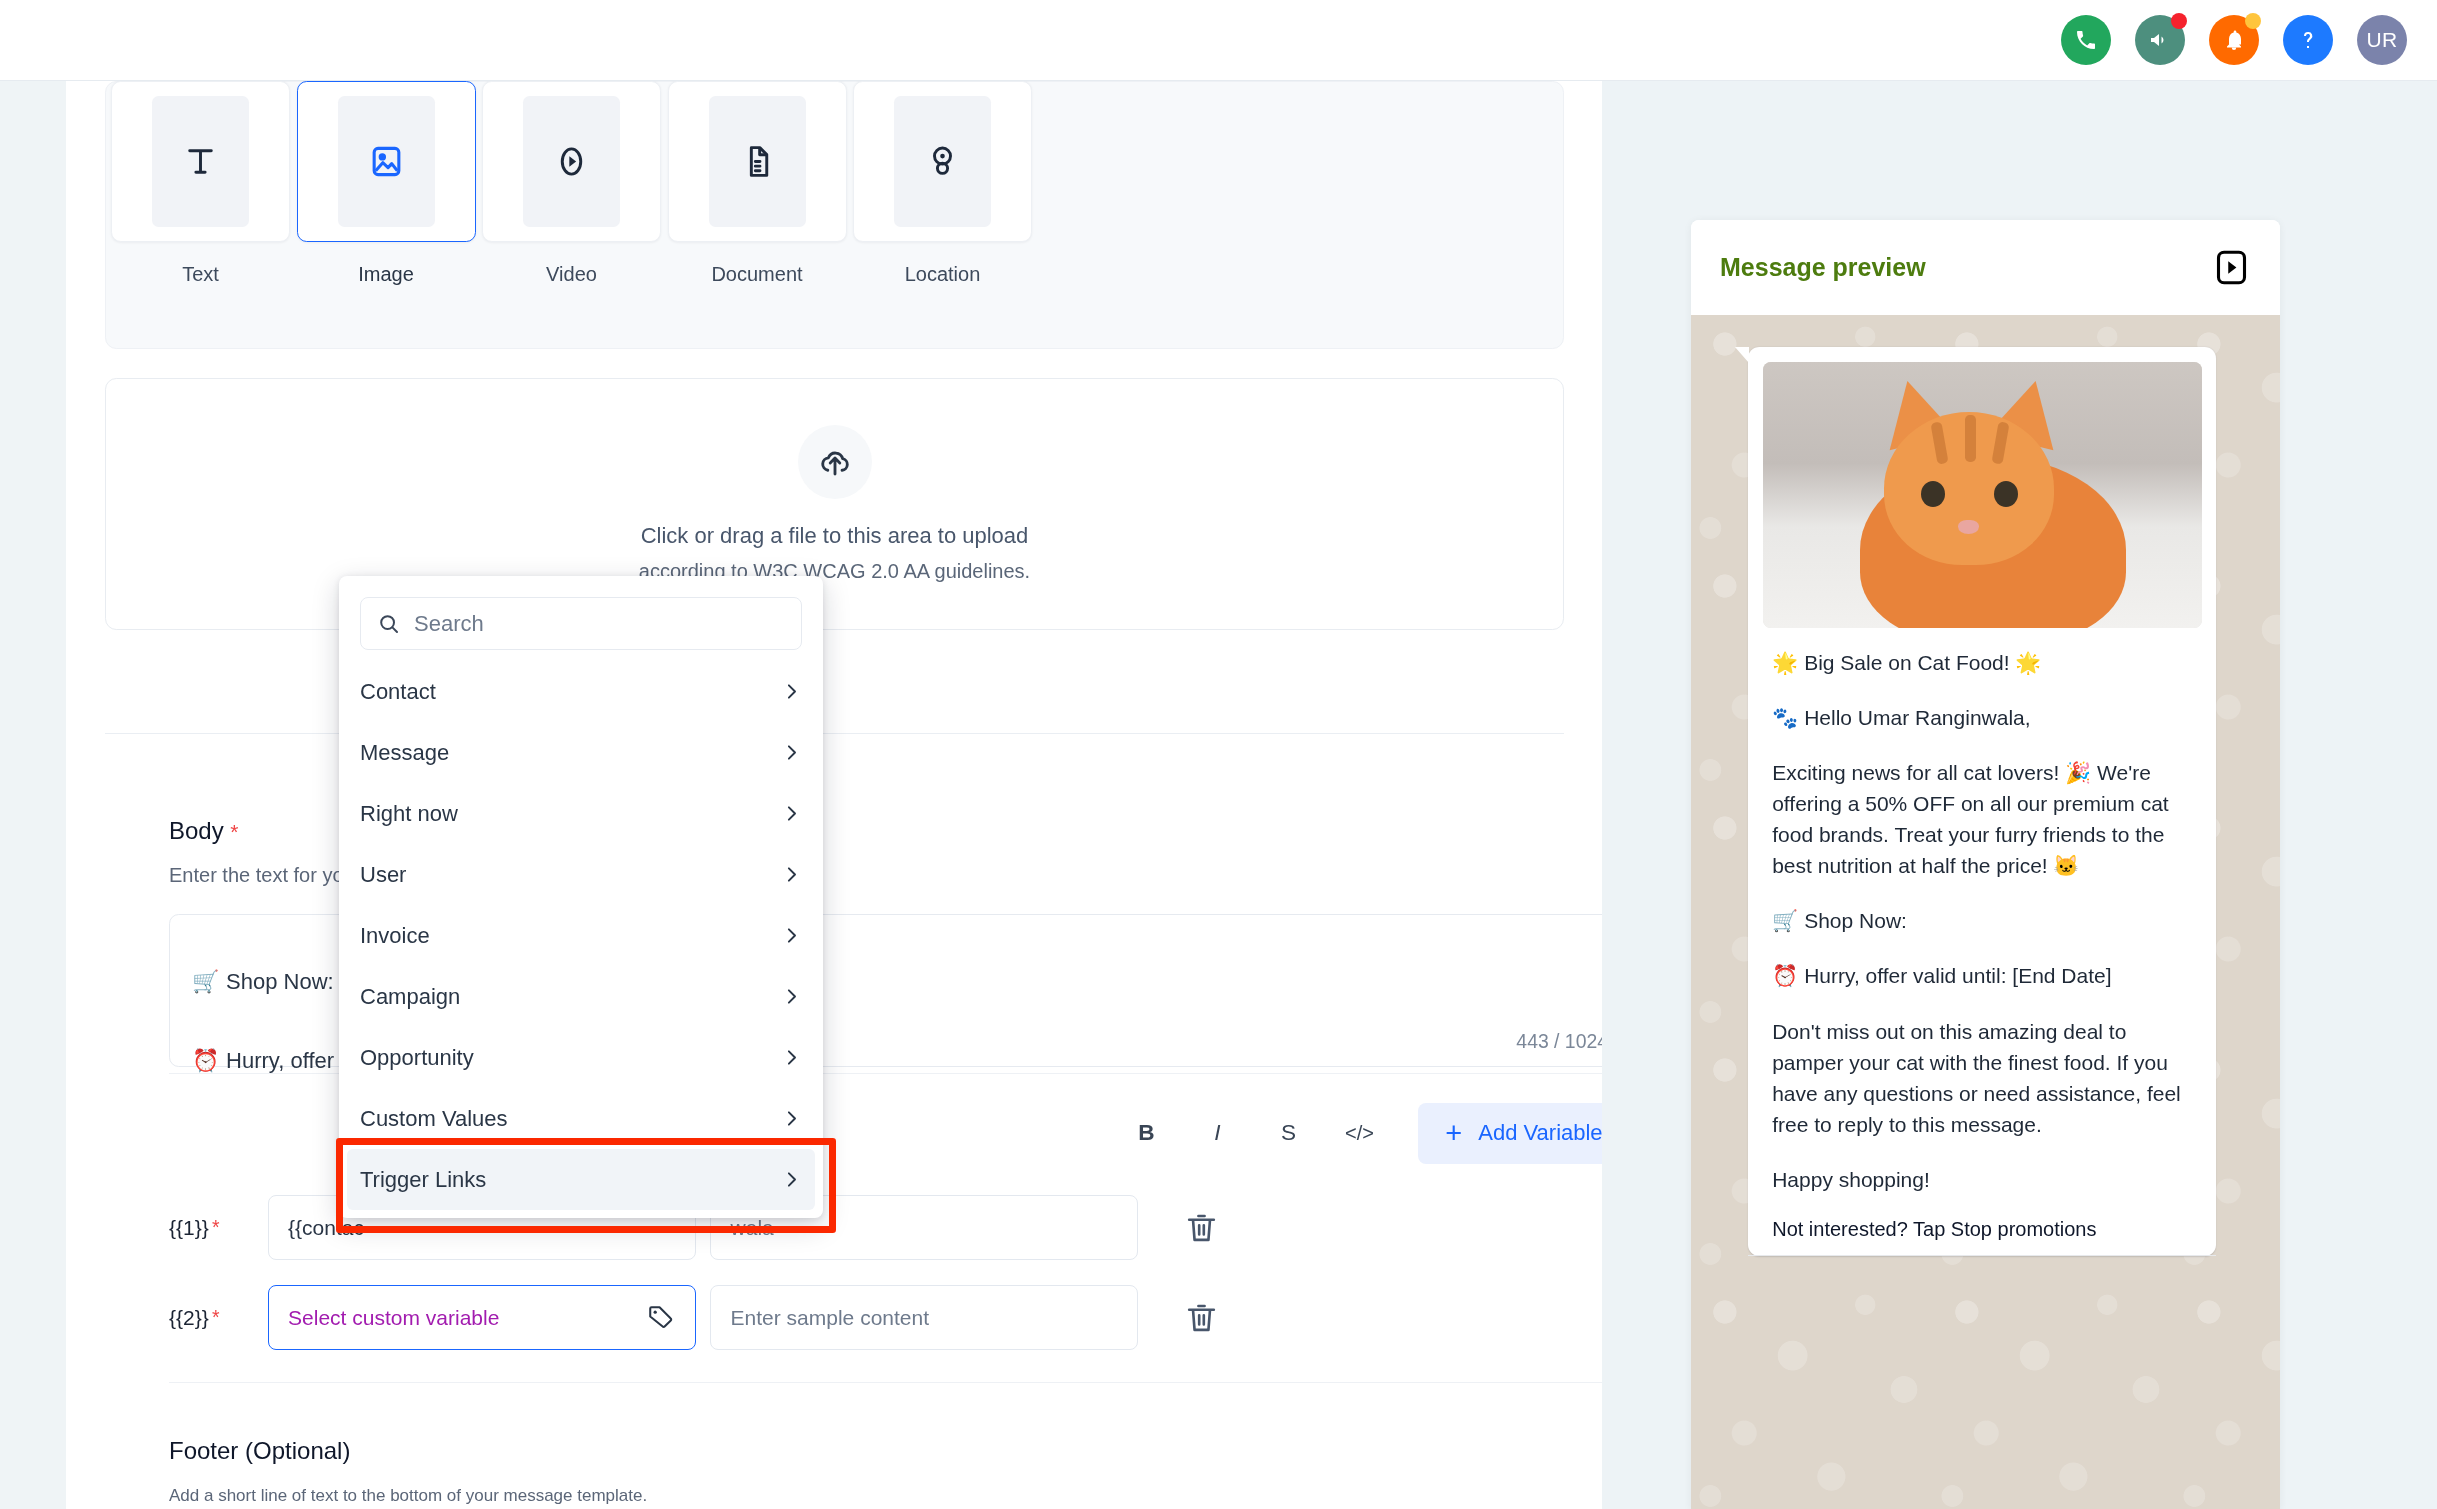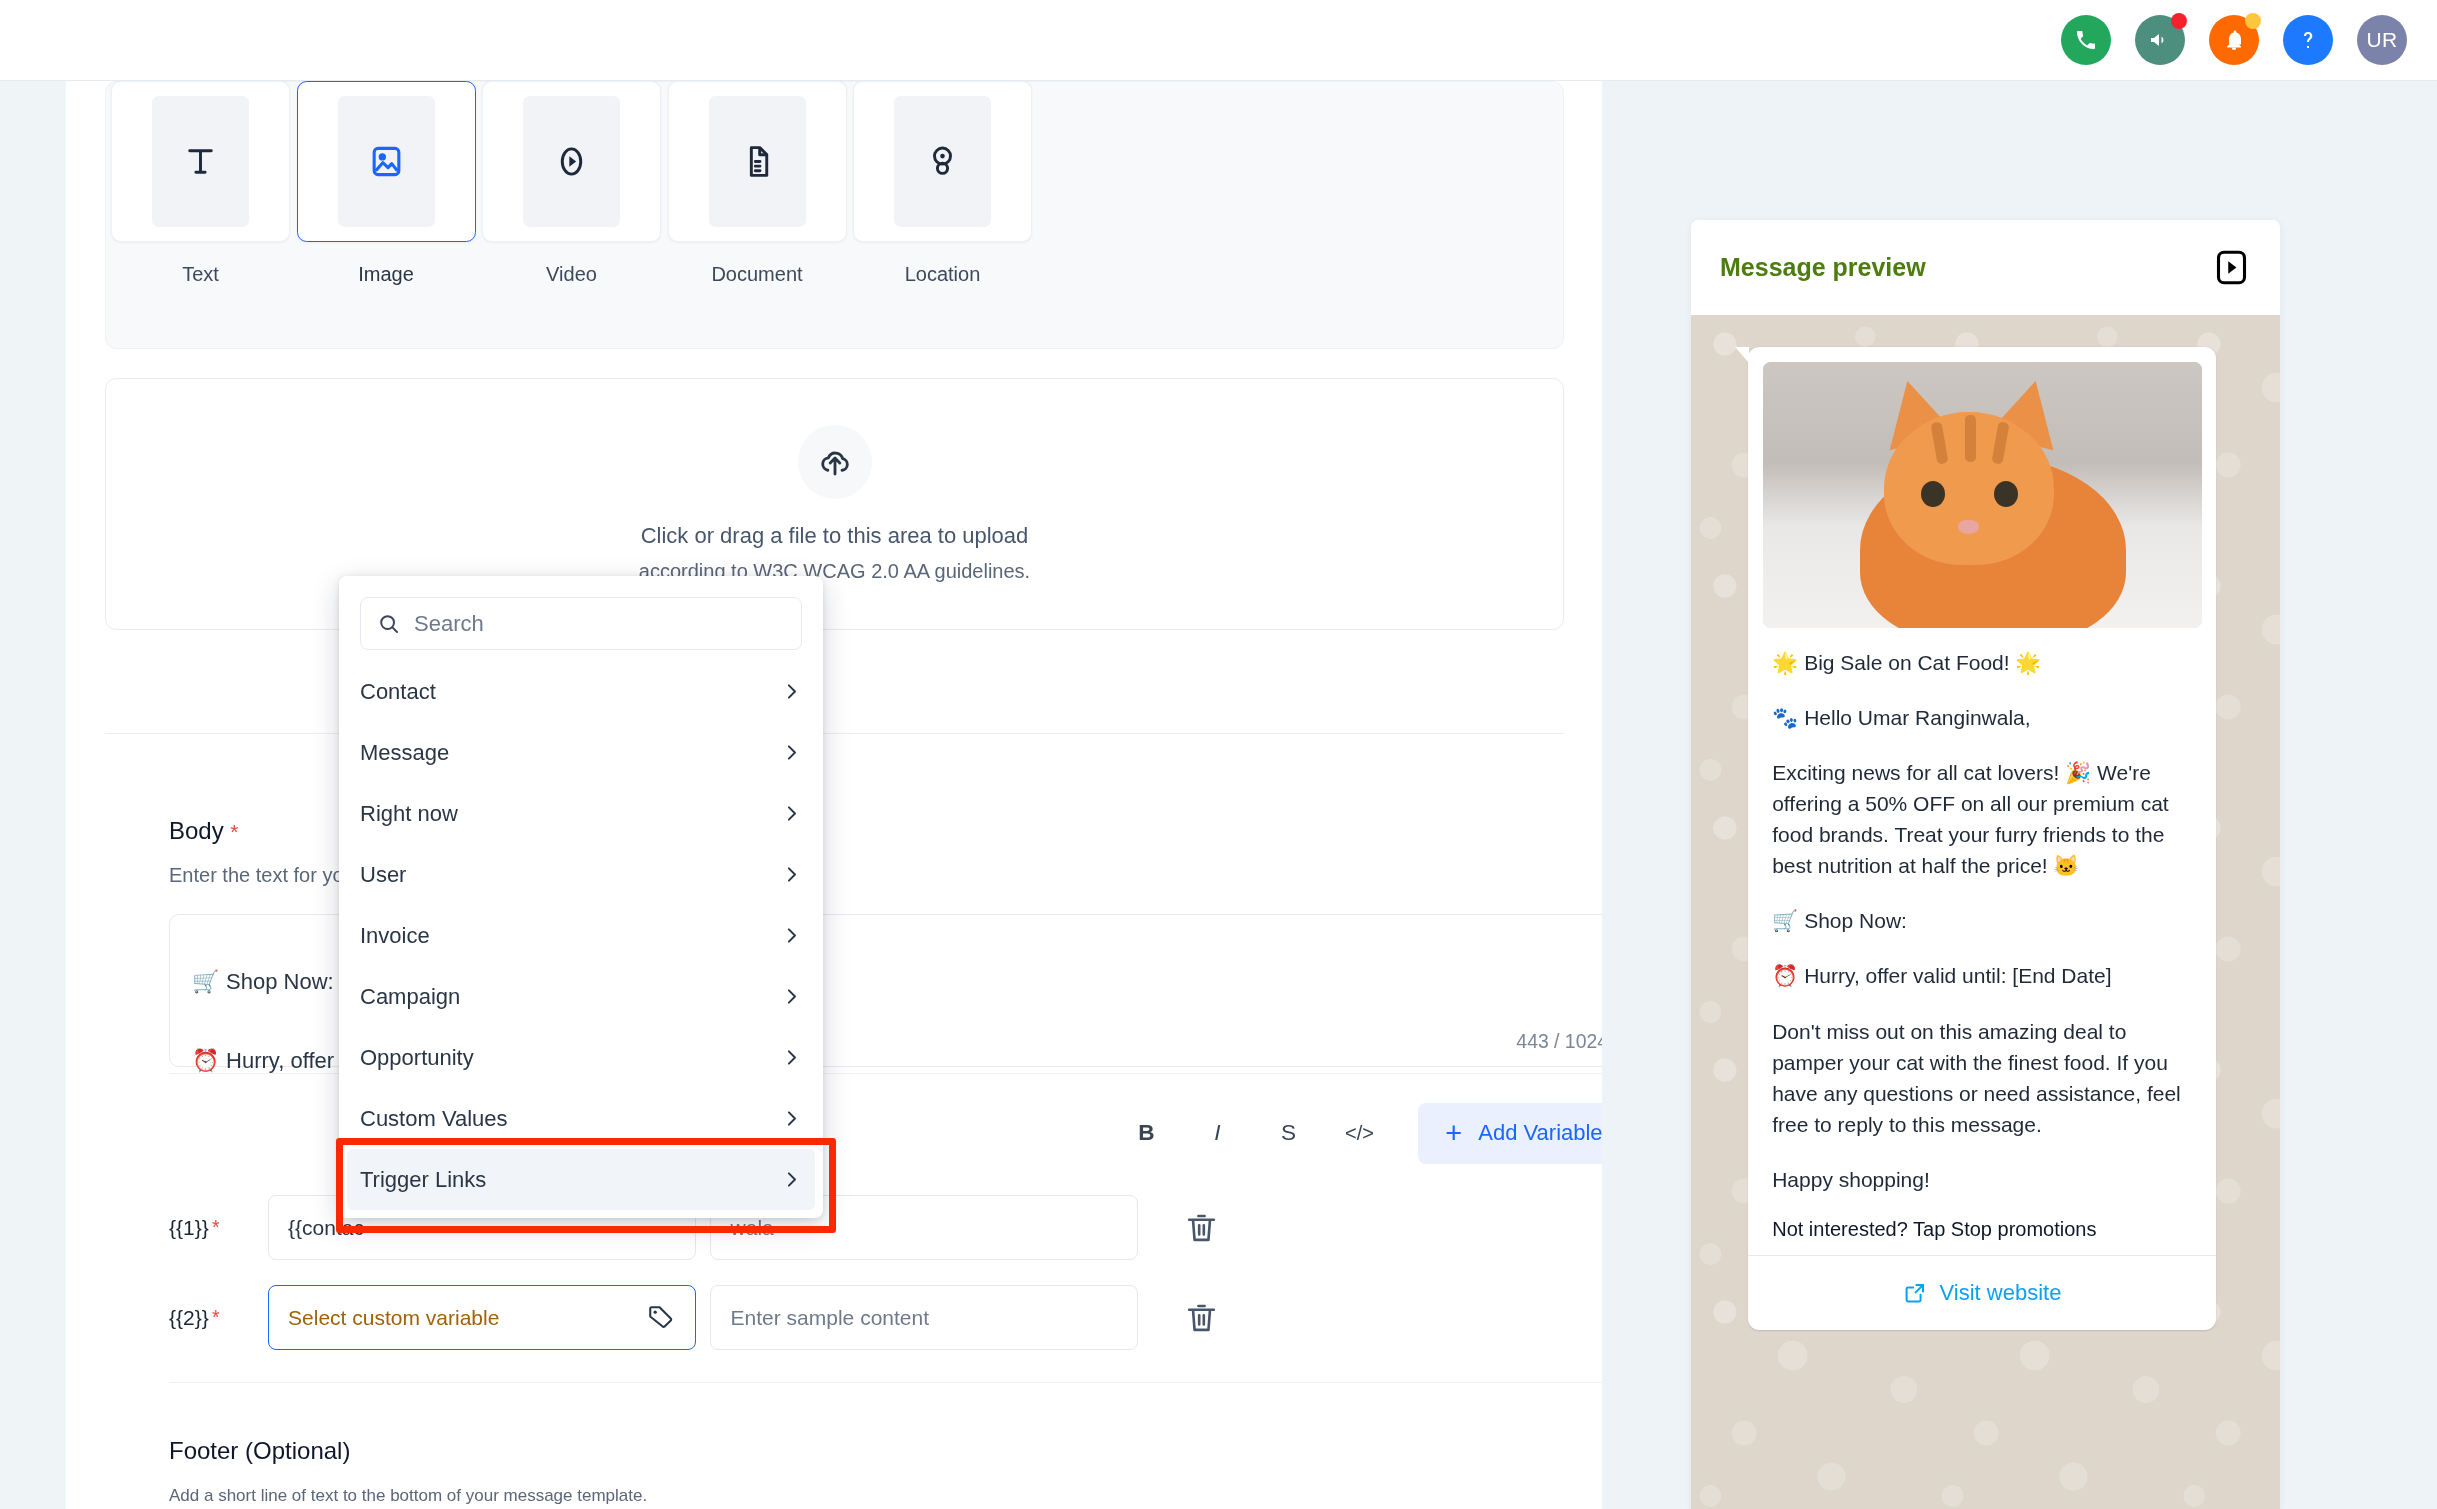--- a/index.html
+++ b/index.html
@@ -135,21 +135,21 @@
     width: 89px; font-size: 21px; color: #1b2434; display: flex; align-items: center;
   }
   .var-key .req { font-size: 19.4px; margin-left: 3.2px; }
   .var-field {
     width: 428px; height: 65px; border: 0.8px solid #e3e8ef; border-radius: 8px;
     background: #fff; display: flex; align-items: center; padding: 0 19.4px;
     font-size: 21px; color: #2a3646; overflow: hidden; white-space: nowrap;
     justify-content: space-between; margin-left: 9.7px;
   }
   .var-field.focused { border: 1.6px solid #1a66ff; }
-  .var-field .ph { color: #a16207; }
+  .var-field .ph { color: #a21caf; }
   .var-sample {
     width: 428px; height: 65px; border: 0.8px solid #e3e8ef; border-radius: 8px;
     background: #fff; display: flex; align-items: center; padding: 0 19.4px;
     font-size: 21px; color: #6e7a8c; margin-left: 14.5px; overflow: hidden; white-space: nowrap;
   }
   .trash { margin-left: 45px; width: 37px; height: 37px; }
 
   .var-underline {
     position: absolute; left: 103px; top: 1301px; width: 1461px; height: 0.8px; background: #eef1f5;
   }
@@ -568,26 +568,18 @@
           <p>🐾 Hello Umar Ranginwala,</p>
           <p>Exciting news for all cat lovers! 🎉 We're offering a 50% OFF on all our premium cat food brands. Treat your furry friends to the best nutrition at half the price! 🐱</p>
           <p>🛒 Shop Now:</p>
           <p>⏰ Hurry, offer valid until: [End Date]</p>
           <p>Don't miss out on this amazing deal to pamper your cat with the finest food. If you have any questions or need assistance, feel free to reply to this message.</p>
           <p class="tight">Happy shopping!</p>
         </div>
 
         <div class="pv-foot">Not interested? Tap Stop promotions</div>
         <div class="pv-divider"></div>
-        <div class="pv-action">
-          <svg width="24" height="24" viewBox="0 0 24 24" fill="none" stroke="#0aa2f0" stroke-width="2" stroke-linecap="round" stroke-linejoin="round">
-              <path d="M13.4 4H20v6.6"></path>
-              <path d="M20 4l-7.4 7.4"></path>
-              <path d="M17.6 13.8V19a1.4 1.4 0 0 1-1.4 1.4H5a1.4 1.4 0 0 1-1.4-1.4V7.8A1.4 1.4 0 0 1 5 6.4h5.2"></path>
-            </svg>
-          <span>Visit website</span>
-        </div>
       </div>
     </div>
   </div>
 
 </div>
 
 
 </body></html>

